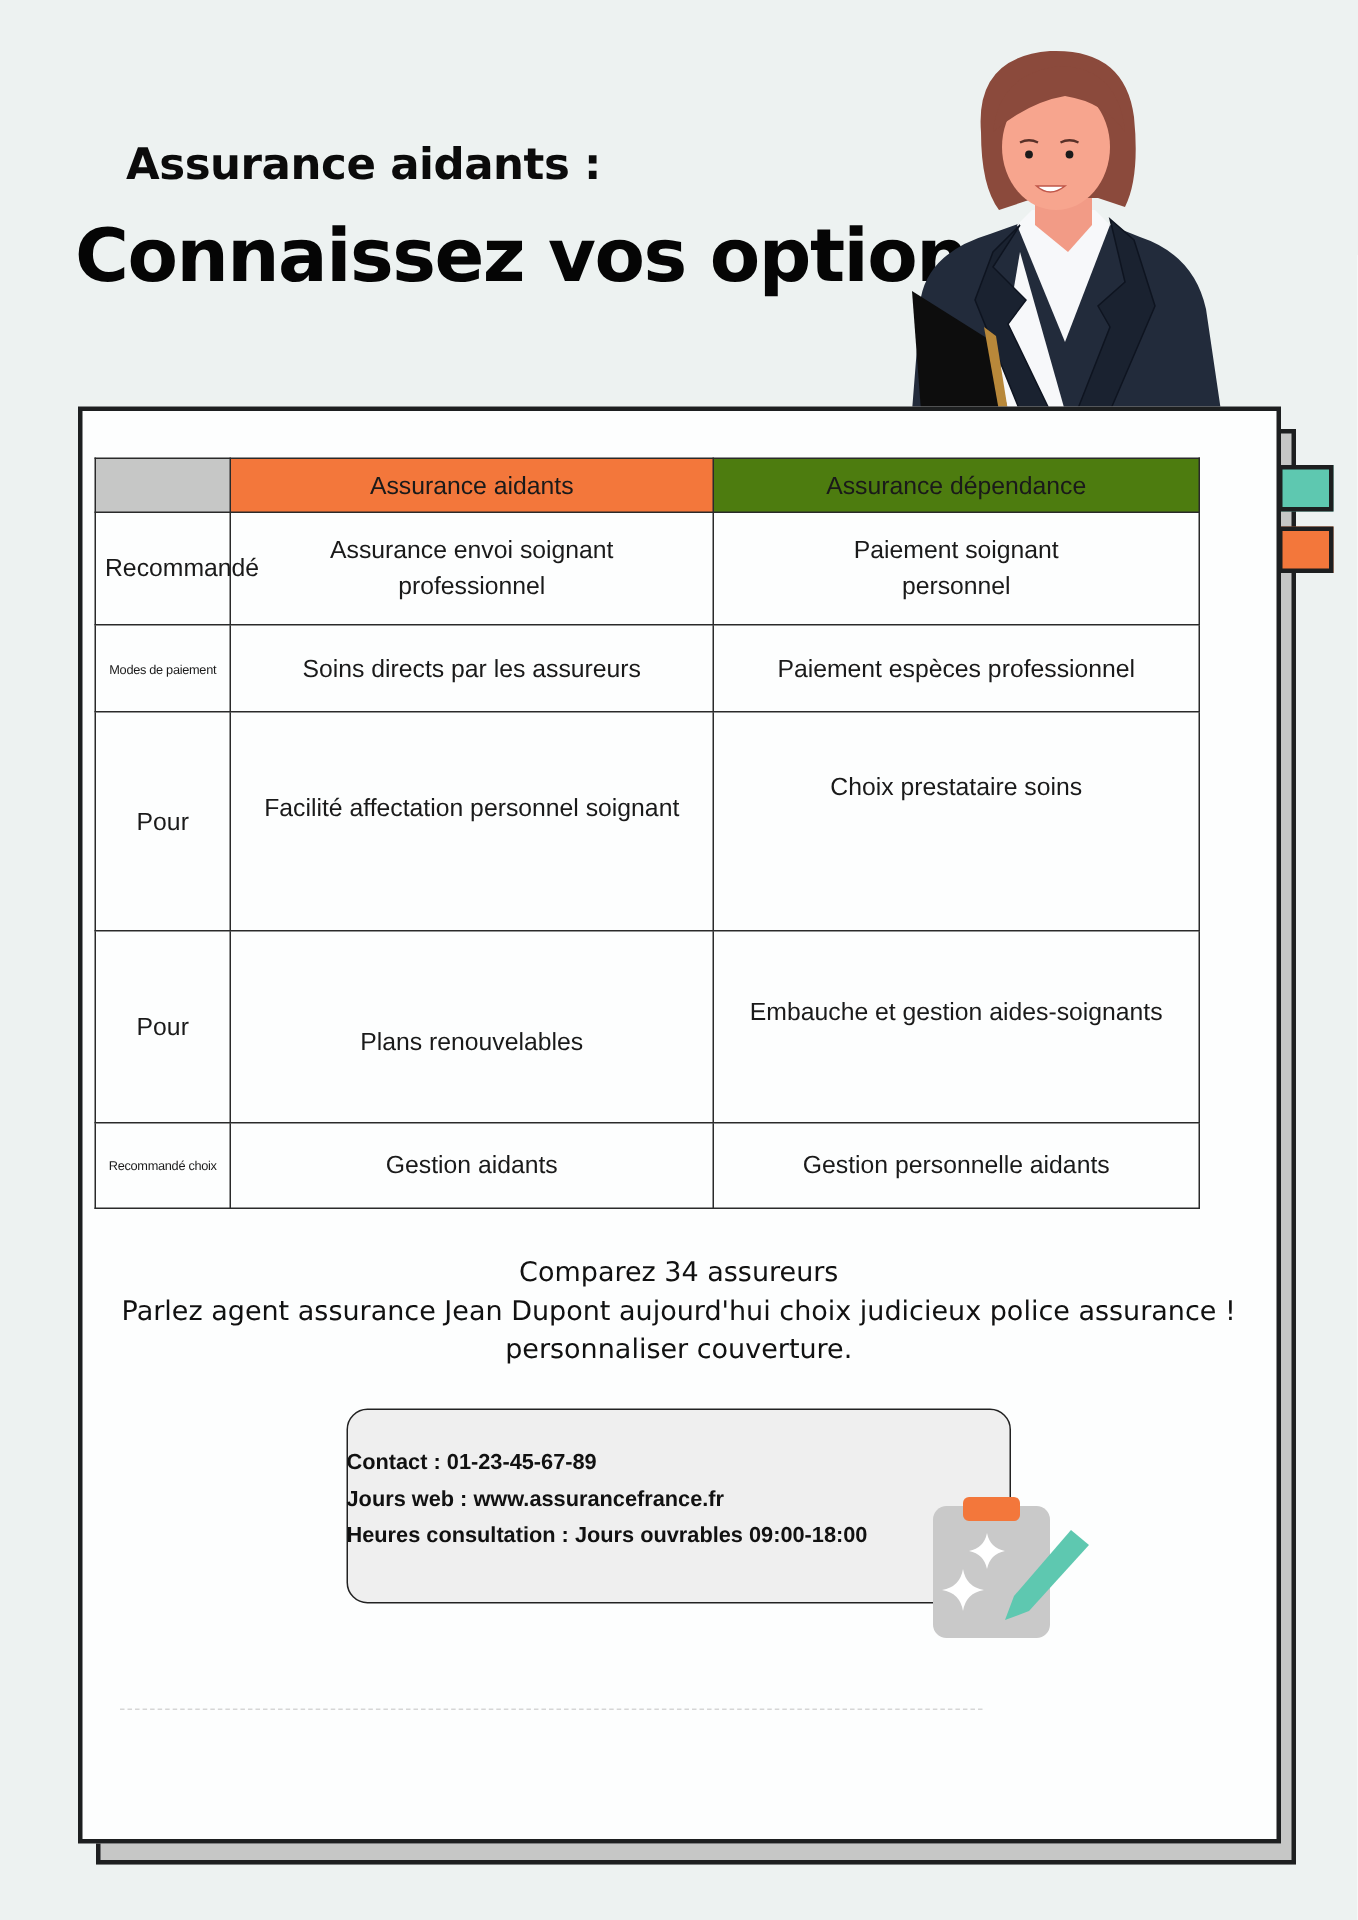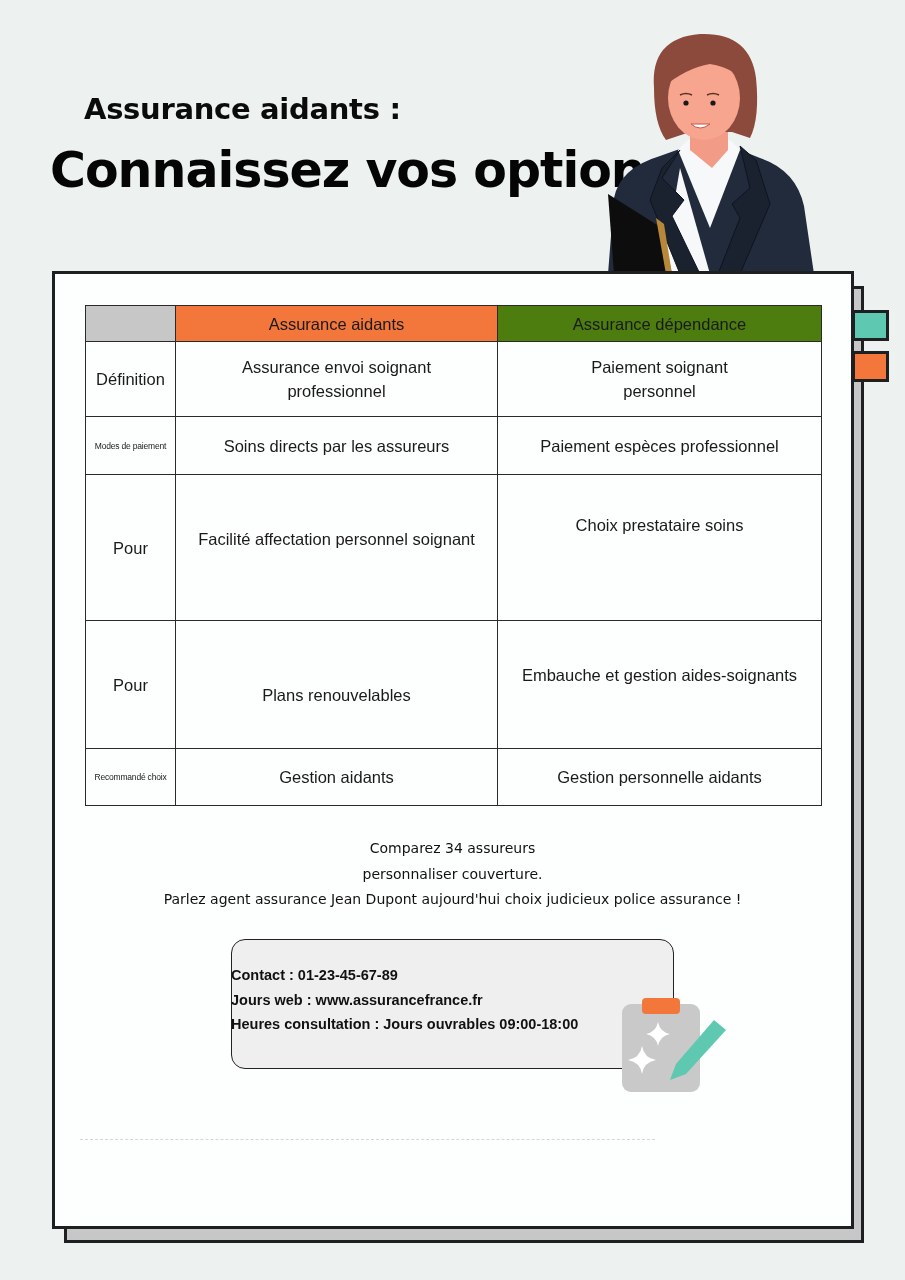--- a/index.html
+++ b/index.html
@@ -33,39 +33,39 @@
   }
   .tab { position: absolute; left: 852px; width: 37px; height: 31px; border: 3px solid #1d1f20; }
   .tab-teal { top: 310px; background: #5ec8b0; }
   .tab-orange { top: 351px; background: #f3773b; }
   .sheet-front {
     position: absolute; left: 52px; top: 271px; width: 802px; height: 958px;
     background: #fdfefe; border: 3px solid #1d1f20;
   }
 
   table.cmp {
-    position: absolute; left: 85px; top: 305px; width: 736px;
+    position: absolute; left: 63px; top: 305px; width: 736px;
     border-collapse: collapse; table-layout: fixed;
     font-family: "Liberation Sans", sans-serif;
   }
   table.cmp td, table.cmp th {
     border: 1px solid #2a2a2a; text-align: center; vertical-align: middle;
     font-weight: normal; font-size: 16.5px; color: #1a1a1a; line-height: 24px;
     padding: 0 6px;
   }
   th.corner { background: #c6c7c6; }
   th.h-aid { background: #f3773b; }
   th.h-dep { background: #4d7c0f; }
   td.rl { font-size: 16.5px; }
   td.rl.small { font-size: 8.5px; padding: 0 1px; white-space: nowrap; letter-spacing: -0.2px; margin-top: 44px; }
 
   .cta {
     position: absolute; left: 80px; top: 836px; width: 745px;
     text-align: center; font-family: "DejaVu Sans", sans-serif;
-    font-size: 14px; line-height: 25.5px; color: #111;
+    font-size: 18px; line-height: 25.5px; color: #111;
   }
   .contact-box {
     position: absolute; left: 231px; top: 939px; width: 443px; height: 130px;
     background: #efefef; border: 1px solid #222; border-radius: 14px;
   }
   .contact-lines {
     position: absolute; left: 231px; top: 963px; width: 450px;
     text-align: left; font-family: "Liberation Sans", sans-serif;
     font-weight: bold; font-size: 14.5px; line-height: 24.5px; color: #111;
   }
@@ -121,21 +121,21 @@
     <col style="width:322px">
     <col style="width:324px">
   </colgroup>
   <tbody>
       <tr style="height:36px">
     <th class="corner"></th>
     <th class="h-aid">Assurance aidants</th>
     <th class="h-dep">Assurance dépendance</th>
   </tr>
   <tr style="height:75px">
-    <td class="rl">Définition</td>
+    <td class="rl">Recommandé</td>
     <td><span style="display:inline-block;width:210px">Assurance envoi soignant professionnel</span></td>
     <td><span style="display:inline-block;width:170px">Paiement soignant personnel</span></td>
   </tr>
   <tr style="height:58px">
     <td class="rl small">Modes de paiement</td>
     <td>Soins directs par les assureurs</td>
     <td>Paiement espèces professionnel</td>
   </tr>
   <tr style="height:146px">
     <td class="rl">Pour</td>
@@ -150,22 +150,22 @@
   <tr style="height:57px">
     <td class="rl small">Recommandé choix</td>
     <td>Gestion aidants</td>
     <td>Gestion personnelle aidants</td>
   </tr>
 </tbody>
   </table>
 
 <div class="cta">
   <div>Comparez 34 assureurs</div>
+  <div>Parlez agent assurance Jean Dupont aujourd'hui choix judicieux police assurance !</div>
   <div>personnaliser couverture.</div>
-  <div>Parlez agent assurance Jean Dupont aujourd'hui choix judicieux police assurance !</div>
 </div>
 
 <div class="contact-box"></div>
 <div class="contact-lines">
   <div>Contact : 01-23-45-67-89</div>
   <div>Jours web : www.assurancefrance.fr</div>
   <div>Heures consultation : Jours ouvrables 09:00-18:00</div>
 </div>
 
 <svg class="clip-icon" viewBox="0 0 112 98">

